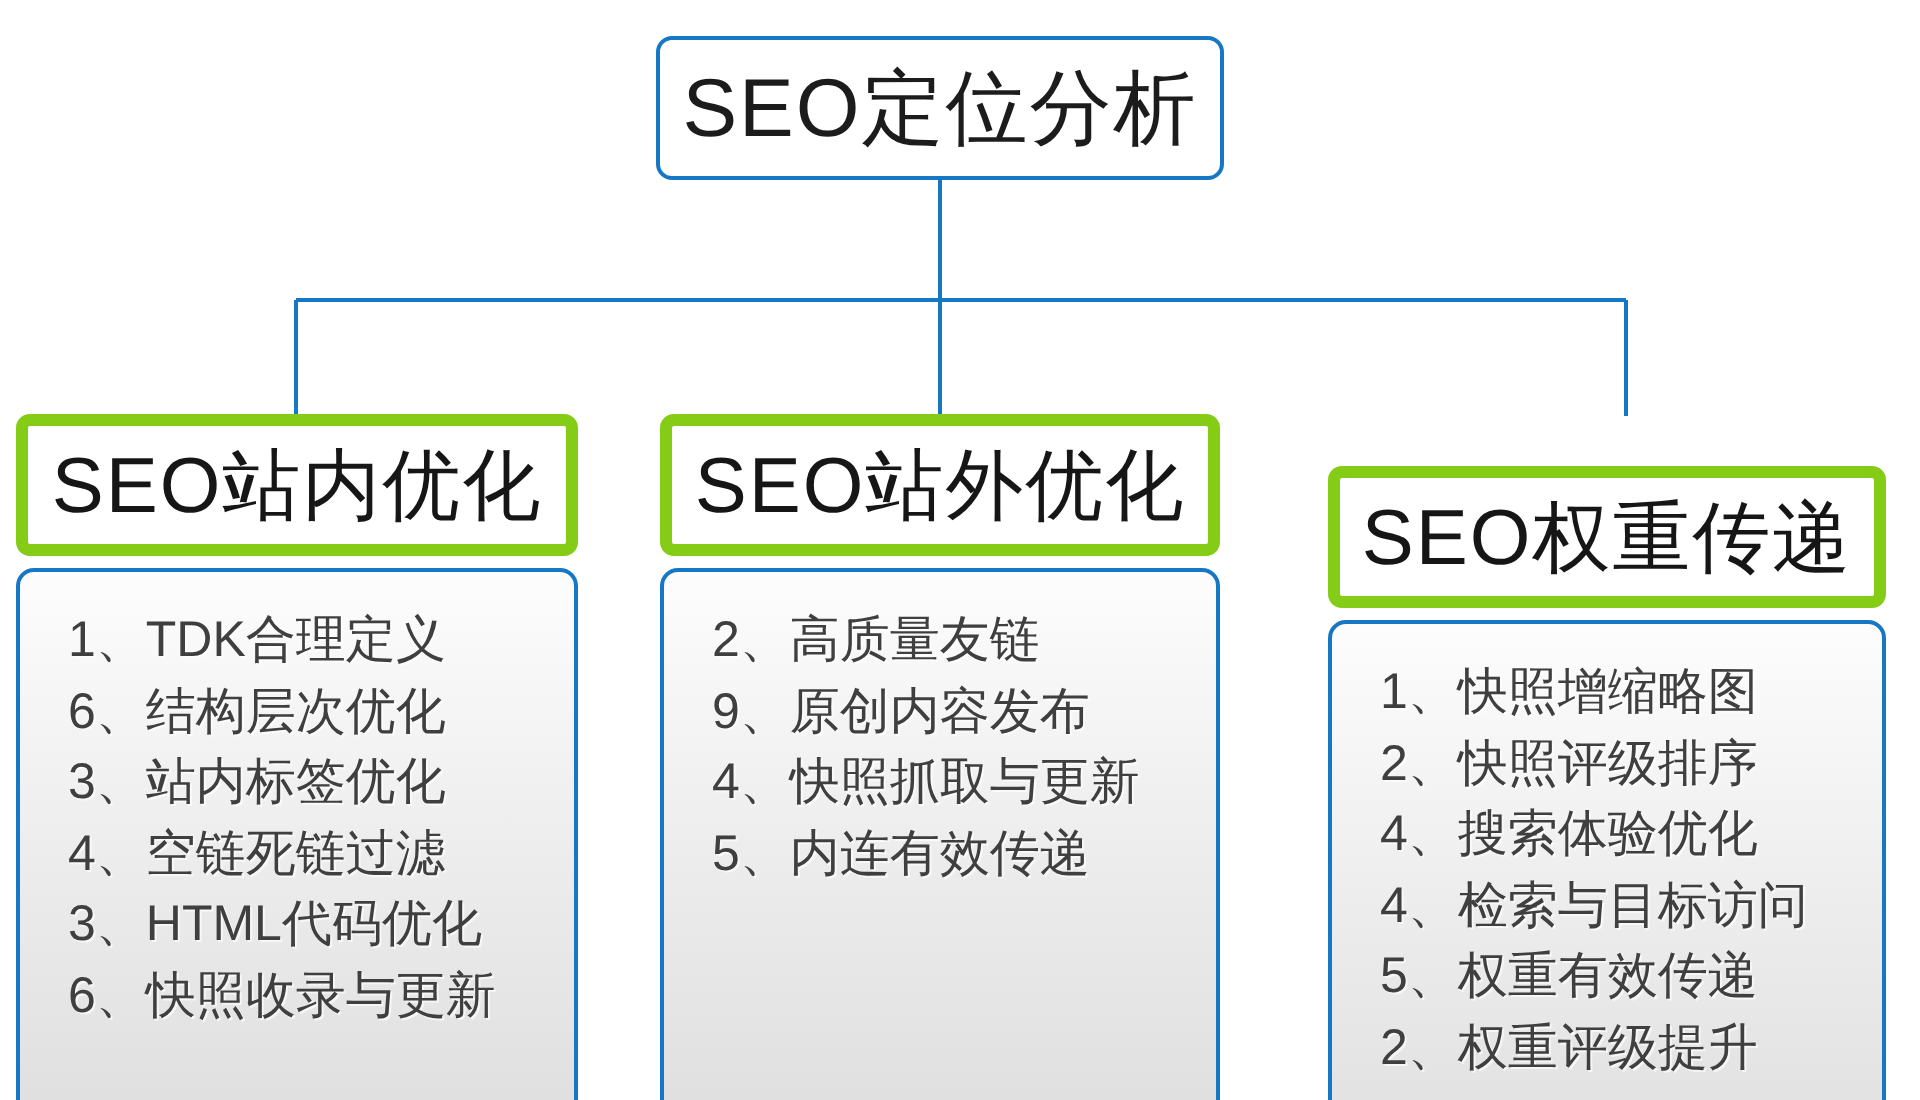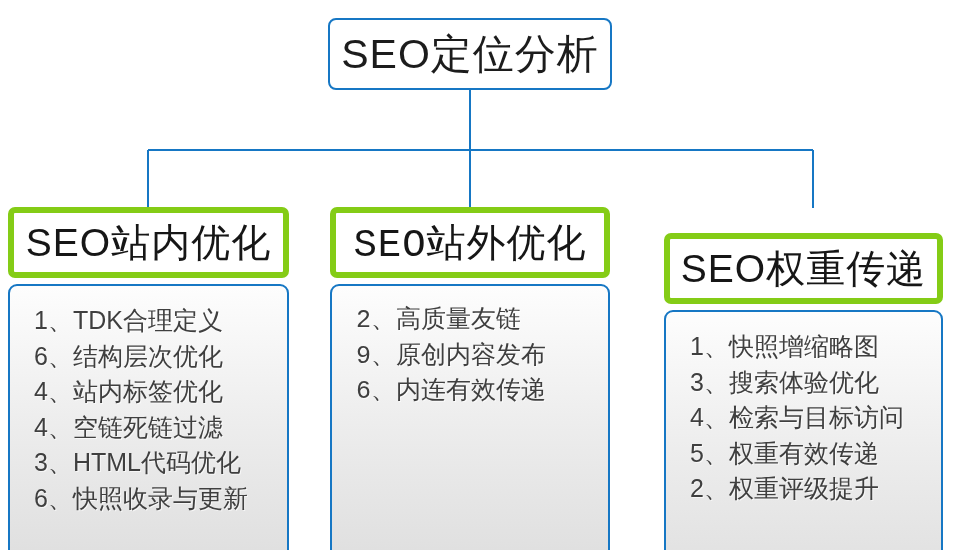--- a/index.html
+++ b/index.html
@@ -53,21 +53,21 @@
     font-size: 39px;
     color: #161616;
     letter-spacing: 1px;
   }
   .column {
     position: absolute;
     top: 207px;
     height: 323px;
   }
   .col-left  { left: 8px;   width: 281px; }
-  .col-mid   { left: 330px; width: 280px; font-family: Liberation Mono, monospace; }
+  .col-mid   { left: 330px; width: 280px; }
   .col-right { left: 664px; width: 279px; margin-top: 26px; }
   .panel {
     position: absolute;
     top: 77px;
     left: 0;
     width: 100%;
     height: 308px;
     box-sizing: border-box;
     border: 2px solid #1677c4;
     border-radius: 9px;
@@ -95,44 +95,46 @@
     <span>SEO定位分析</span>
   </div>
 
   <div class="column col-left">
     <div class="col-header">
       <span>SEO站内优化</span>
     </div>
     <div class="panel">
       <div class="list-item">1、TDK合理定义</div>
       <div class="list-item">6、结构层次优化</div>
-      <div class="list-item">4、站内标签优化</div>
+      <div class="list-item">3、站内标签优化</div>
       <div class="list-item">4、空链死链过滤</div>
       <div class="list-item">3、HTML代码优化</div>
       <div class="list-item">6、快照收录与更新</div>
     </div>
   </div>
 
   <div class="column col-mid">
     <div class="col-header">
       <span>SEO站外优化</span>
     </div>
     <div class="panel">
       <div class="list-item">2、高质量友链</div>
       <div class="list-item">9、原创内容发布</div>
-      <div class="list-item">6、内连有效传递</div>
+      <div class="list-item">4、快照抓取与更新</div>
+      <div class="list-item">5、内连有效传递</div>
     </div>
   </div>
 
   <div class="column col-right">
     <div class="col-header">
       <span>SEO权重传递</span>
     </div>
     <div class="panel">
       <div class="list-item">1、快照增缩略图</div>
-      <div class="list-item">3、搜索体验优化</div>
+      <div class="list-item">2、快照评级排序</div>
+      <div class="list-item">4、搜索体验优化</div>
       <div class="list-item">4、检索与目标访问</div>
       <div class="list-item">5、权重有效传递</div>
       <div class="list-item">2、权重评级提升</div>
     </div>
   </div>
 
 </div>
 
 </body></html>

